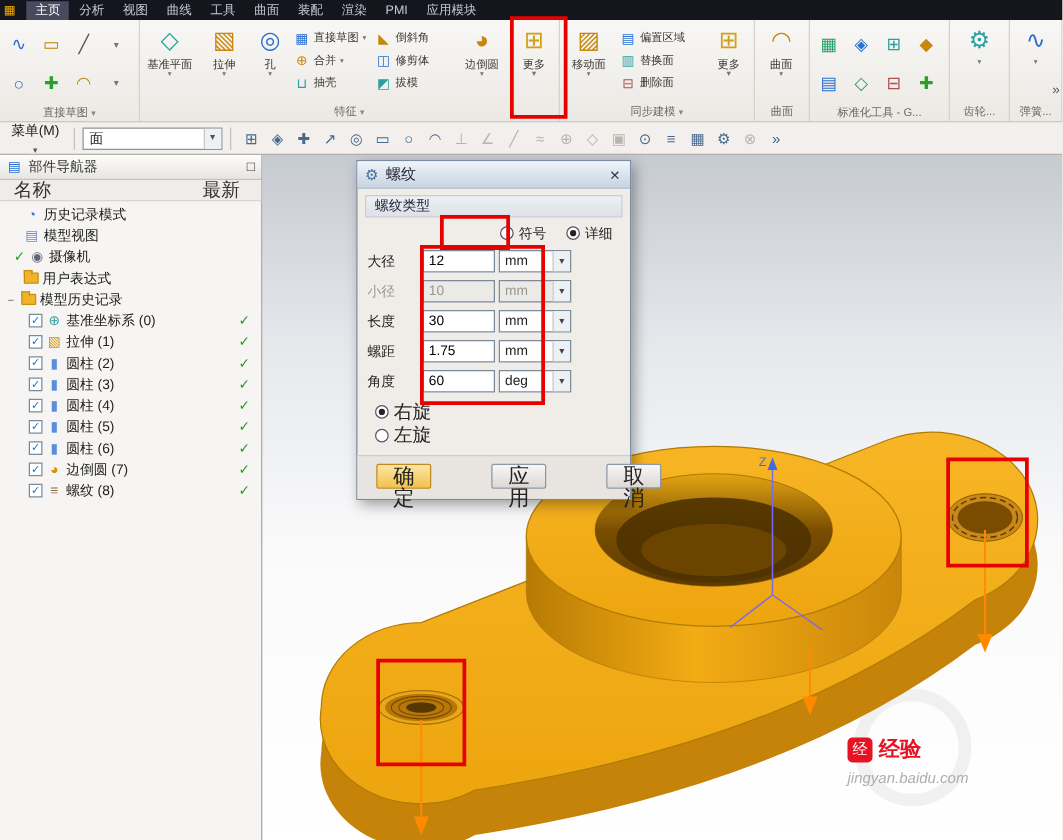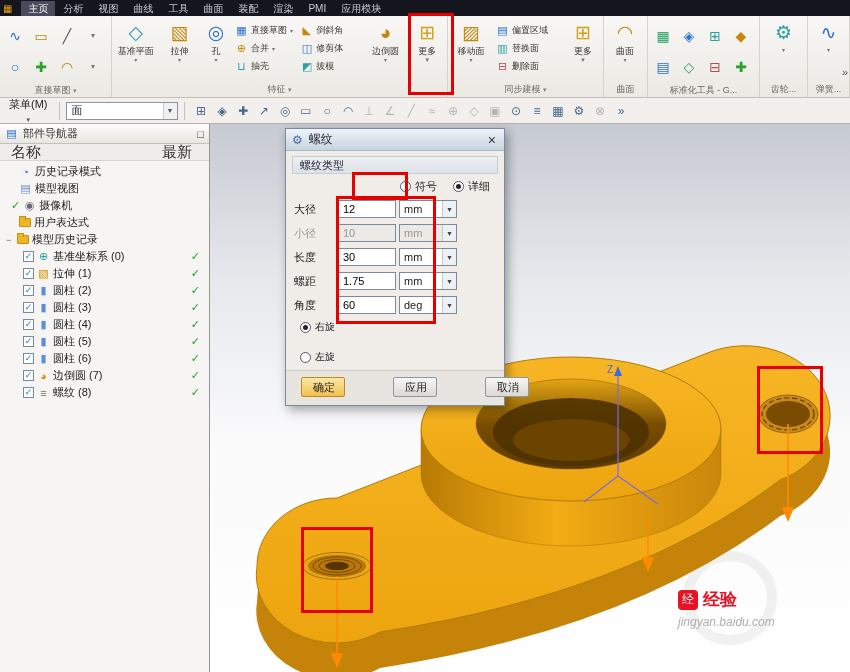--- a/index.html
+++ b/index.html
@@ -95,27 +95,27 @@
   .frow { display:flex; align-items:center; height:24px; padding:0 8px; font-size:11px; }
   .flabel { width:44px; }
   .finput { width:58px; height:18px; border:1px solid #7a8a99; background:#fff; font-size:11px; padding:0 4px; }
   .funit { width:58px; height:18px; border:1px solid #7a8a99; background:#fff; margin-left:3px;
            display:flex; align-items:center; justify-content:space-between; padding:0 0 0 4px; font-size:11px; }
   .funit .ua { font-size:7px; color:#445; background:#eef1f4; border-left:1px solid #c9c9c9; height:16px;
                display:flex; align-items:center; padding:0 3px; }
   .frow.disabled .flabel { color:#9a968f; }
   .frow.disabled .finput { background:#eceae7; color:#9a968f; }
   .frow.disabled .funit { background:#eceae7; color:#9a968f; }
-  .rot-radios { padding:3px 14px 2px; display:flex; flex-direction:column; gap:16px; font-size:10px; }
+  .rot-radios { padding:3px 14px 2px; display:flex; flex-direction:column; gap:0; font-size:15px; }
   .selstart { margin:8px 8px 4px; height:22px; background:linear-gradient(#f7f5f3,#dbd7d1); border:1px solid #8a98a8;
               text-align:center; line-height:20px; font-size:11px; border-radius:2px; }
   .dlg-footer { display:flex; justify-content:center; gap:8px; padding:6px 0 8px; background:#e8e4e0;
                 border-top:1px solid #cfcac4; margin-top:4px; }
   .dbtn { min-width:44px; height:20px; border:1px solid #8a98a8; background:linear-gradient(#f8f7f5,#dcd8d3);
-          font-size:11px; line-height:18px; text-align:right; padding:0 9px; border-radius:2px;margin-left:40px; }
+          font-size:17px; line-height:18px; text-align:center; padding:0 9px; border-radius:2px;margin-left:40px; }
   .dbtn.primary { background:linear-gradient(#fce6a6,#f2c14e); border-color:#c08a20; }
 
   
   .redbox { position:absolute; border:3px solid #e60000; z-index:60; pointer-events:none; }
 </style>
 </head>
 <body>
 
 <div class="tabbar">
   <span class="winicon">▦</span>

